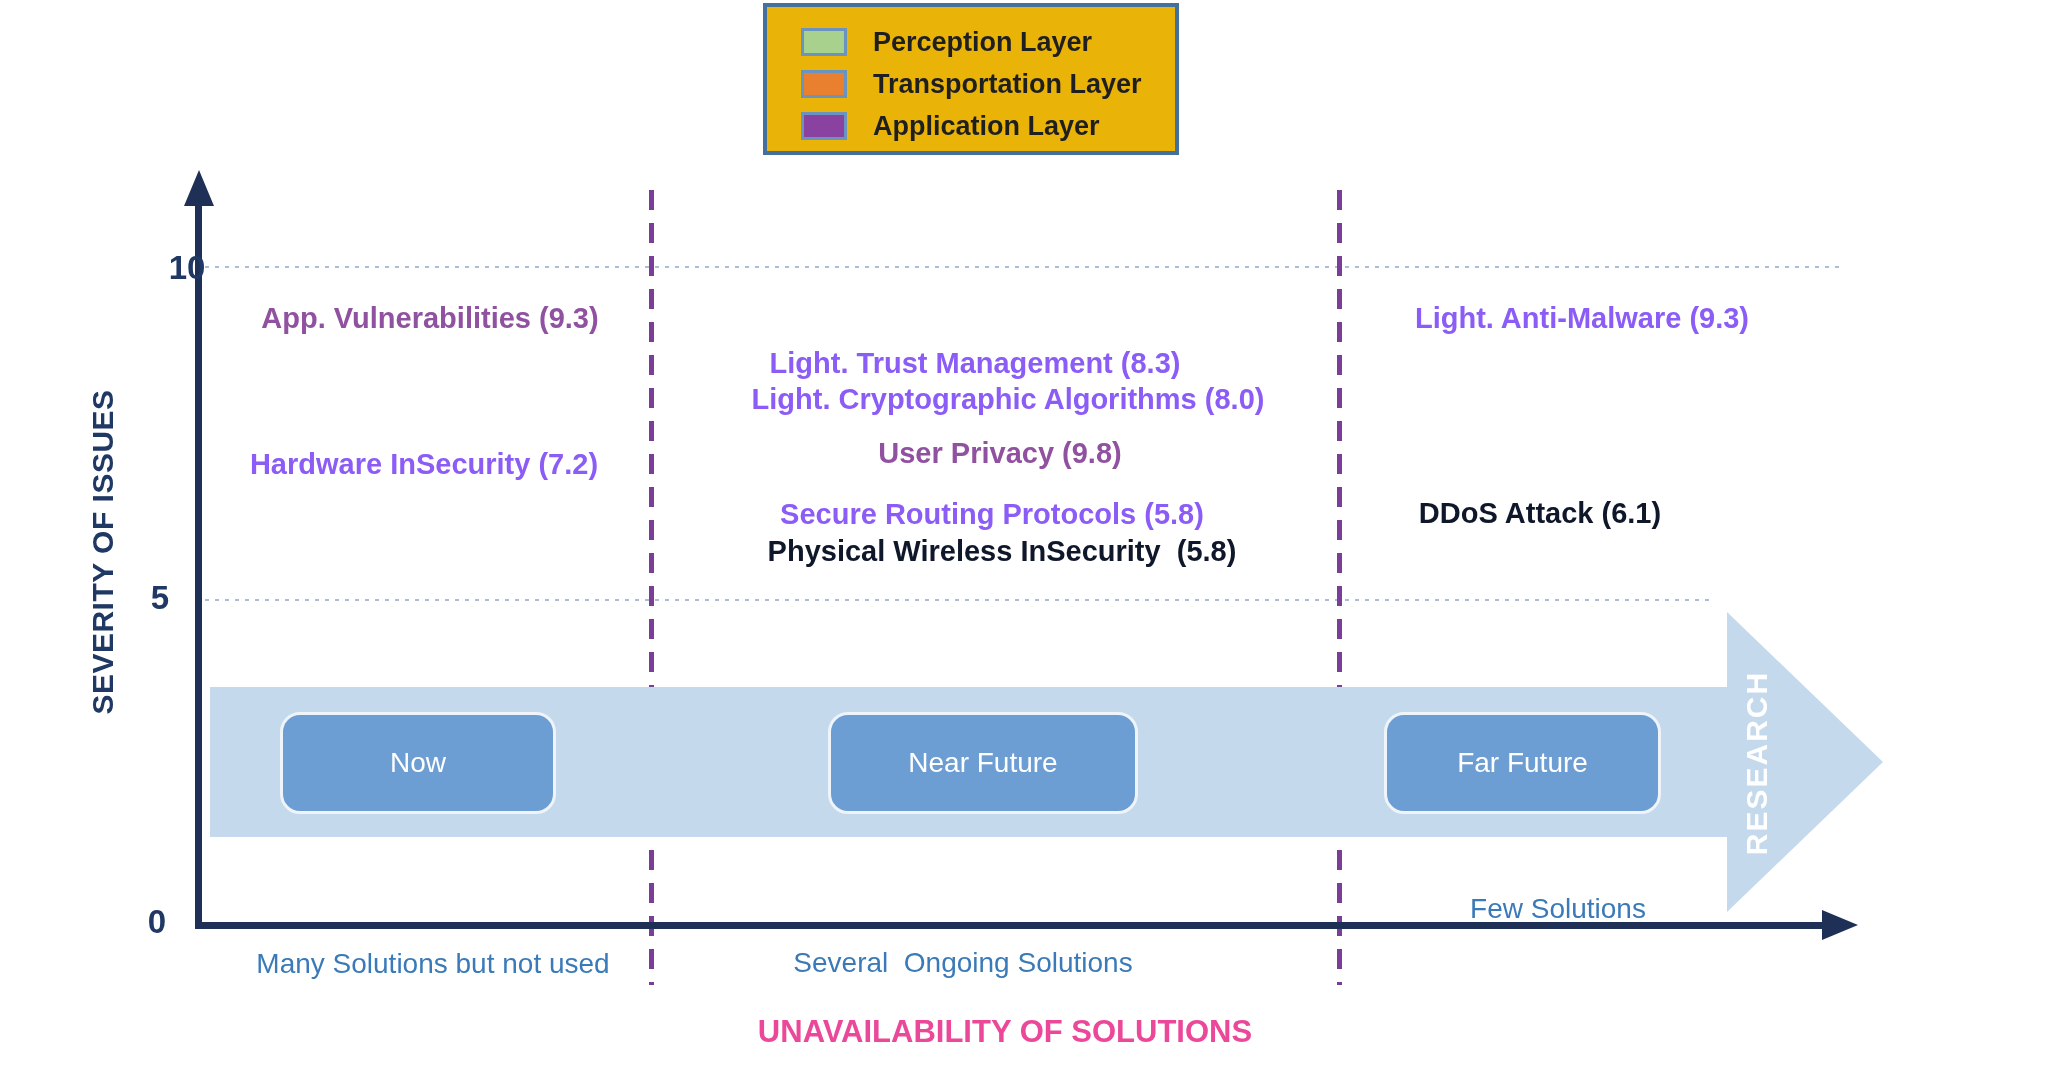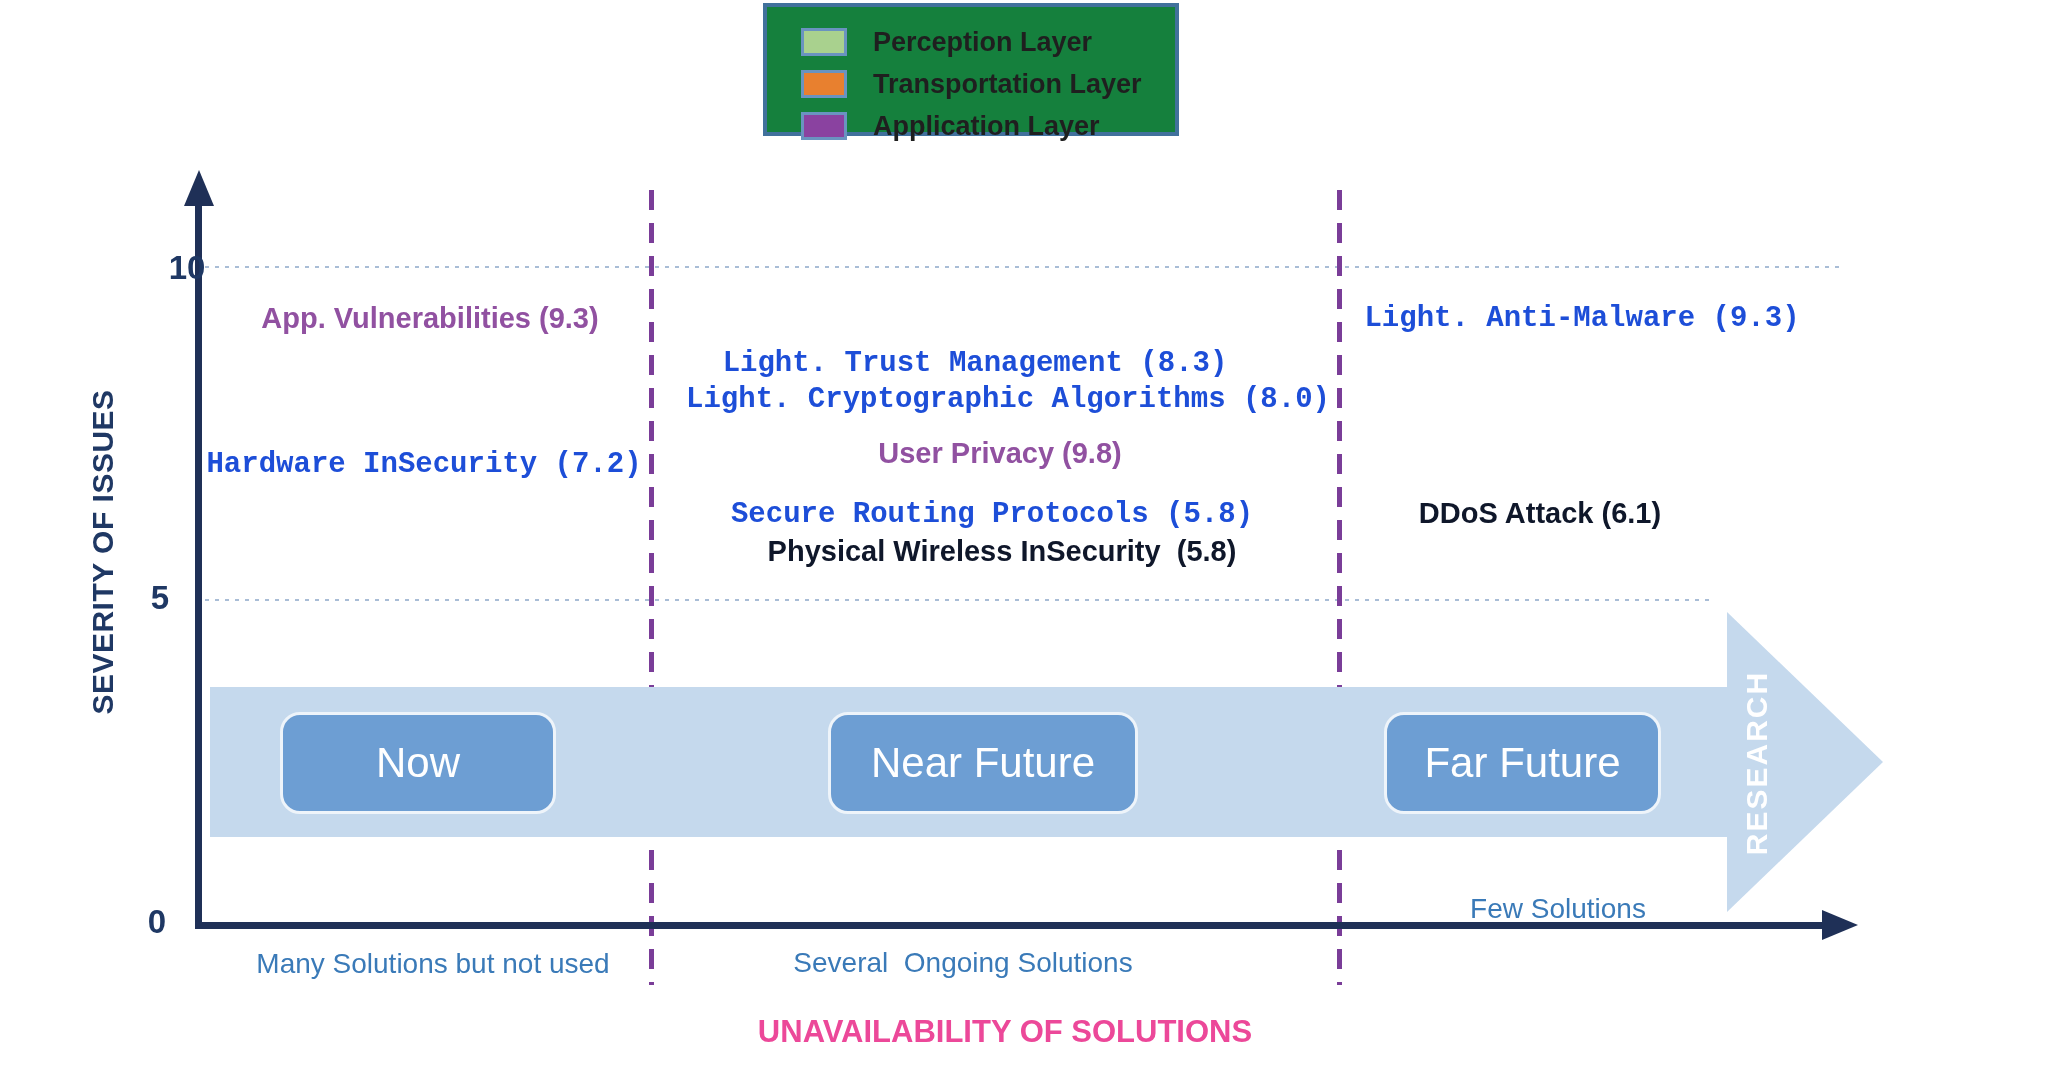--- a/index.html
+++ b/index.html
@@ -5,22 +5,22 @@
   html,body{margin:0;padding:0;background:#ffffff;}
   #canvas{
     position:relative;width:2048px;height:1086px;background:#ffffff;overflow:hidden;
     font-family:"Liberation Sans", sans-serif;
   }
   .abs{position:absolute;}
   .center{transform:translate(-50%,-50%);}
 
   
   .legend{
-    left:763px;top:3px;width:416px;height:133px;
-    background:#15803d;border:4px solid #41719c;box-sizing:border-box;
+    left:763px;top:3px;width:416px;height:152px;
+    background:#eab308;border:4px solid #41719c;box-sizing:border-box;
     padding:14px 0 0 34px;z-index:10;
   }
   .legend-row{display:flex;align-items:center;height:42px;}
   .swatch{width:46px;height:28px;border:3px solid #6a93c0;box-sizing:border-box;margin-right:26px;flex:0 0 auto;}
   .sw-green{background:#a9d18e;}
   .sw-orange{background:#e8802f;}
   .sw-purple{background:#8a42a0;}
   .legend-label{font-size:27px;font-weight:bold;color:#1f1f1f;white-space:nowrap;}
 
   
@@ -54,30 +54,30 @@
   
   .band{left:210px;top:687px;width:1517px;height:150px;background:#c5d9ed;z-index:3;}
   .band-head{left:1727px;top:612px;width:156px;height:300px;background:#c5d9ed;
     clip-path:polygon(0 0,100% 50%,0 100%);z-index:3;}
   .research{
     left:1757px;top:763px;color:#ffffff;font-weight:bold;font-size:30px;letter-spacing:2px;
     transform:translate(-50%,-50%) rotate(-90deg);white-space:nowrap;z-index:4;
   }
   .period-btn{
     top:712px;height:102px;background:#6d9ed3;border:3px solid #eef4fa;border-radius:20px;
-    box-sizing:border-box;color:#ffffff;font-size:42px;display:flex;align-items:center;justify-content:center;
+    box-sizing:border-box;color:#ffffff;font-size:28px;display:flex;align-items:center;justify-content:center;
     z-index:4;white-space:nowrap;
   }
   .btn-now{left:280px;width:276px;}
   .btn-near{left:828px;width:310px;}
   .btn-far{left:1384px;width:277px;}
 
   
   .issue{font-weight:bold;font-size:29px;white-space:pre;z-index:5;}
-  .c-green{color:#1d4ed8;font-family:Liberation Mono, monospace;}
+  .c-green{color:#8b5cf6;}
   .c-orange{color:#0f172a;}
   .c-purple{color:#9151a1;}
 
   
   .section-label{color:#3a7ab8;font-size:28px;white-space:pre;z-index:5;}
 </style>
 </head>
 <body>
 
 <div id="canvas">

